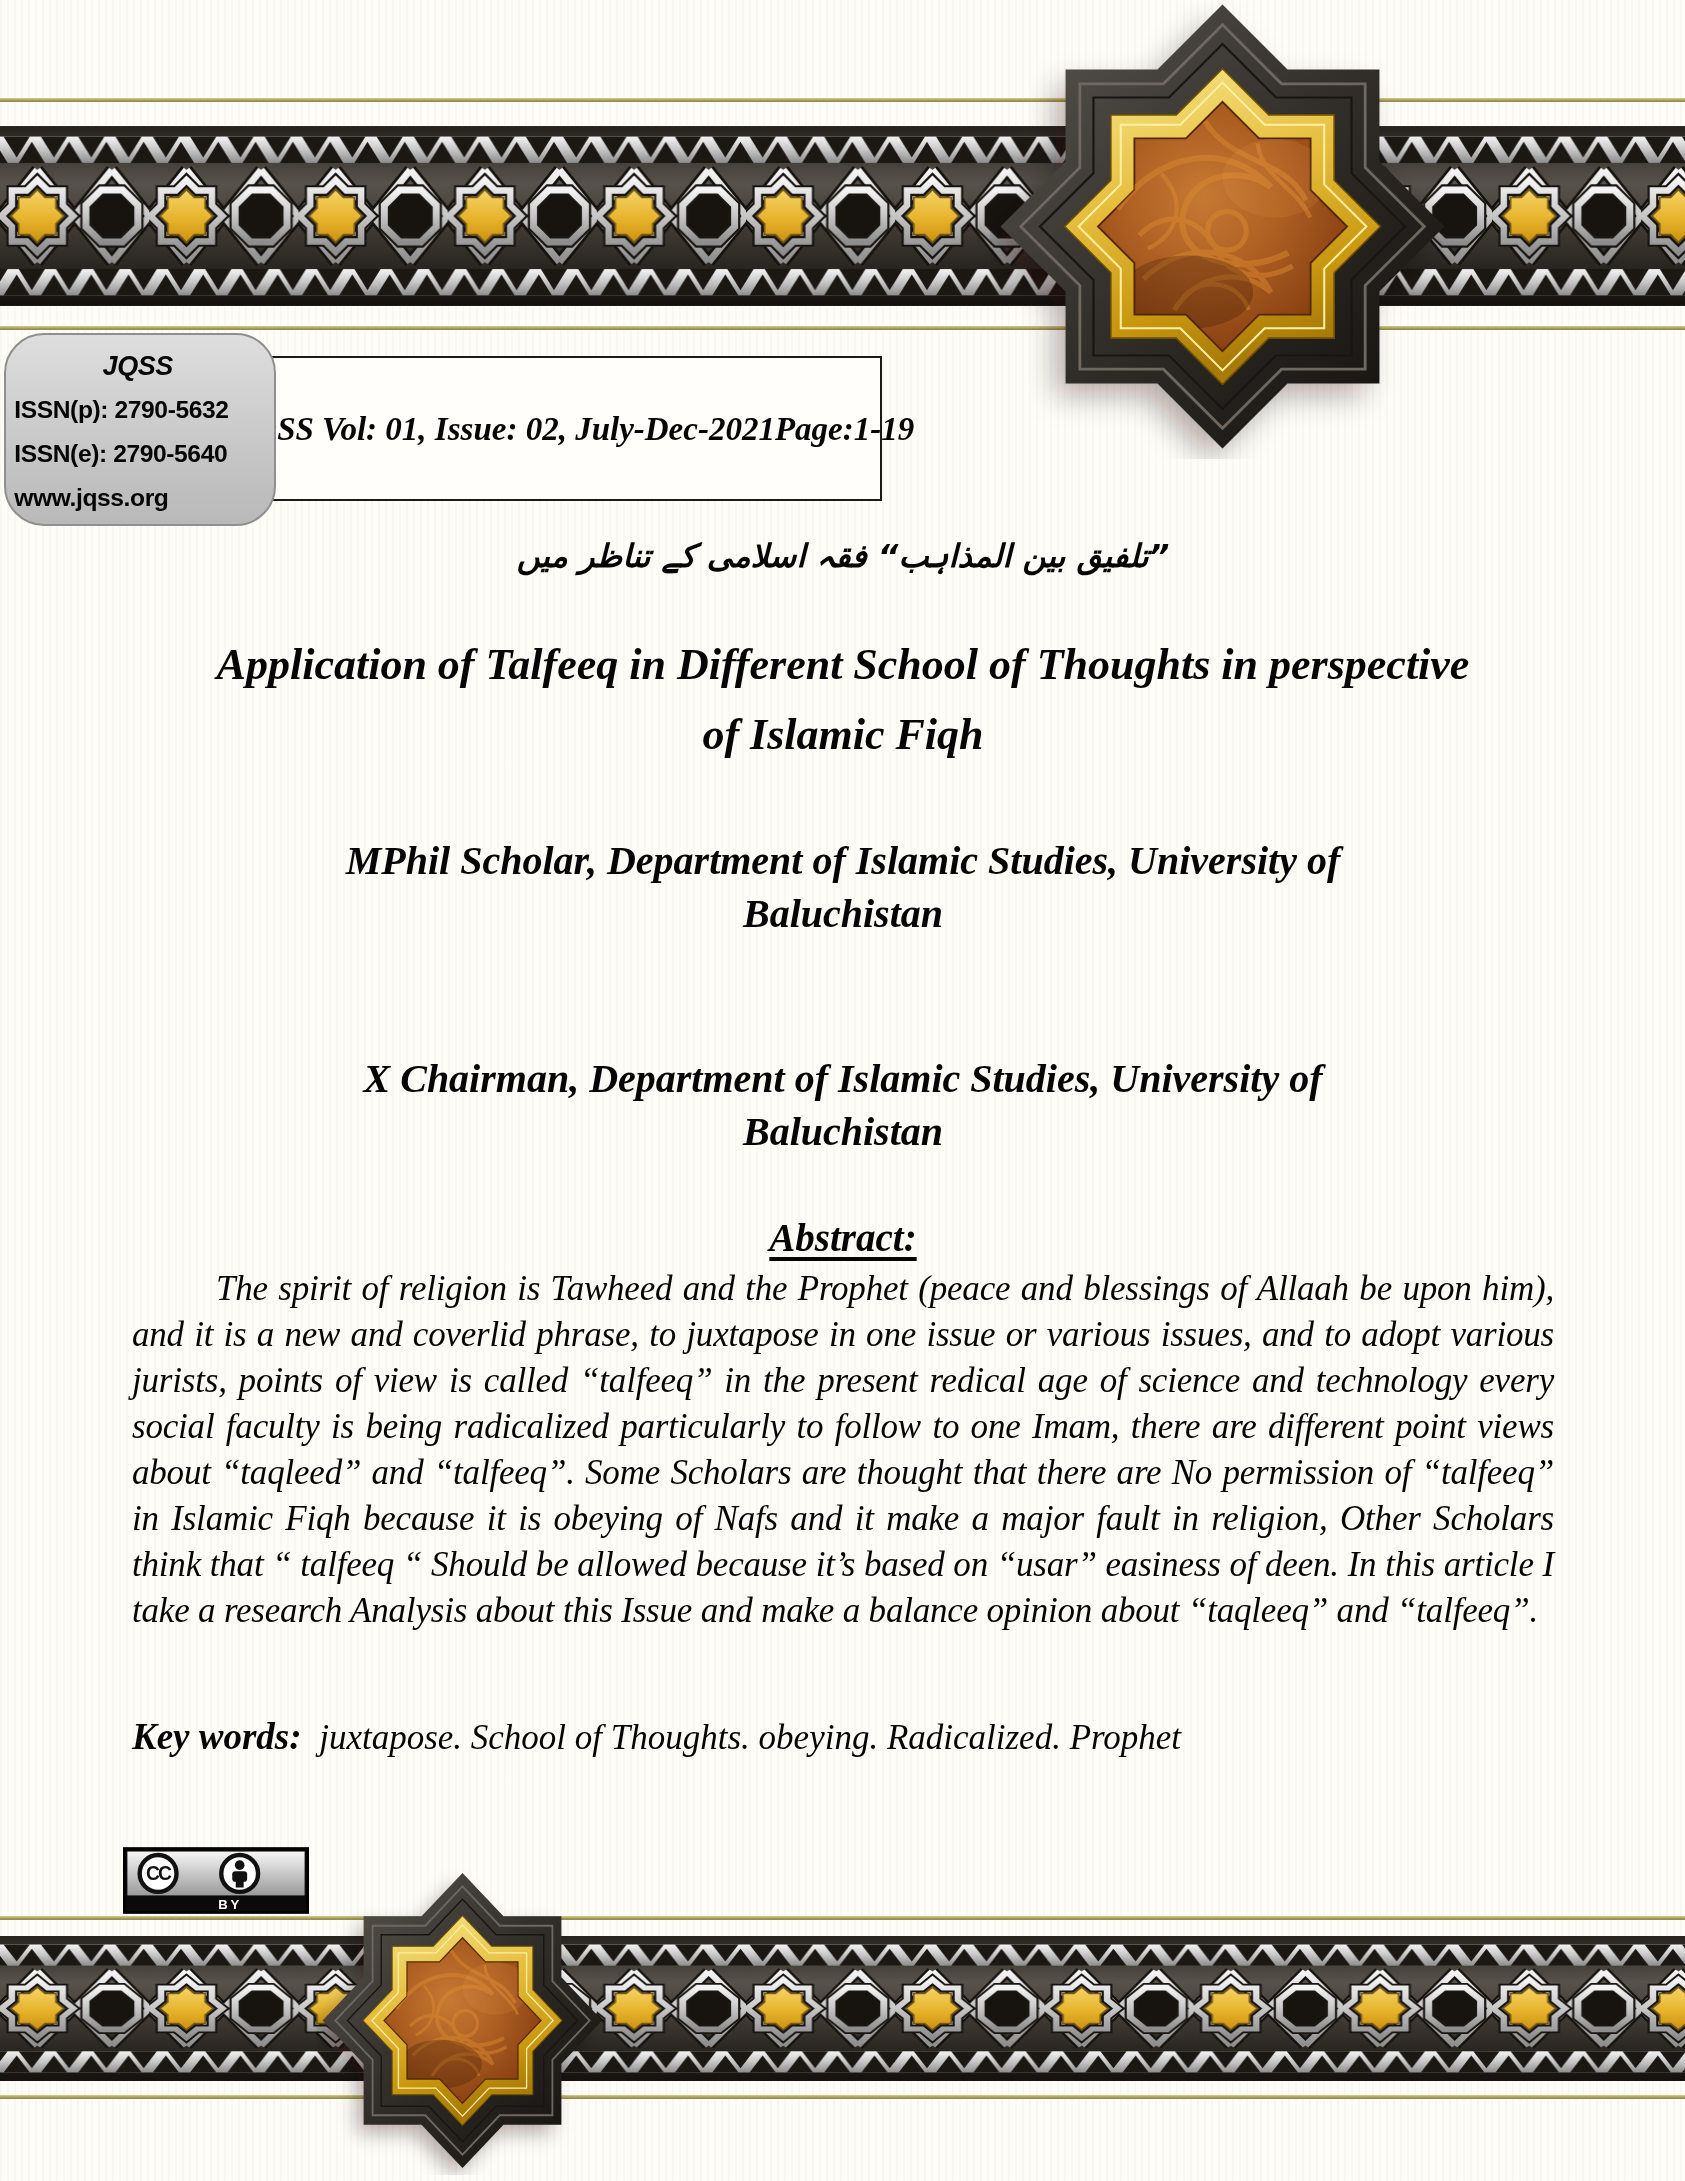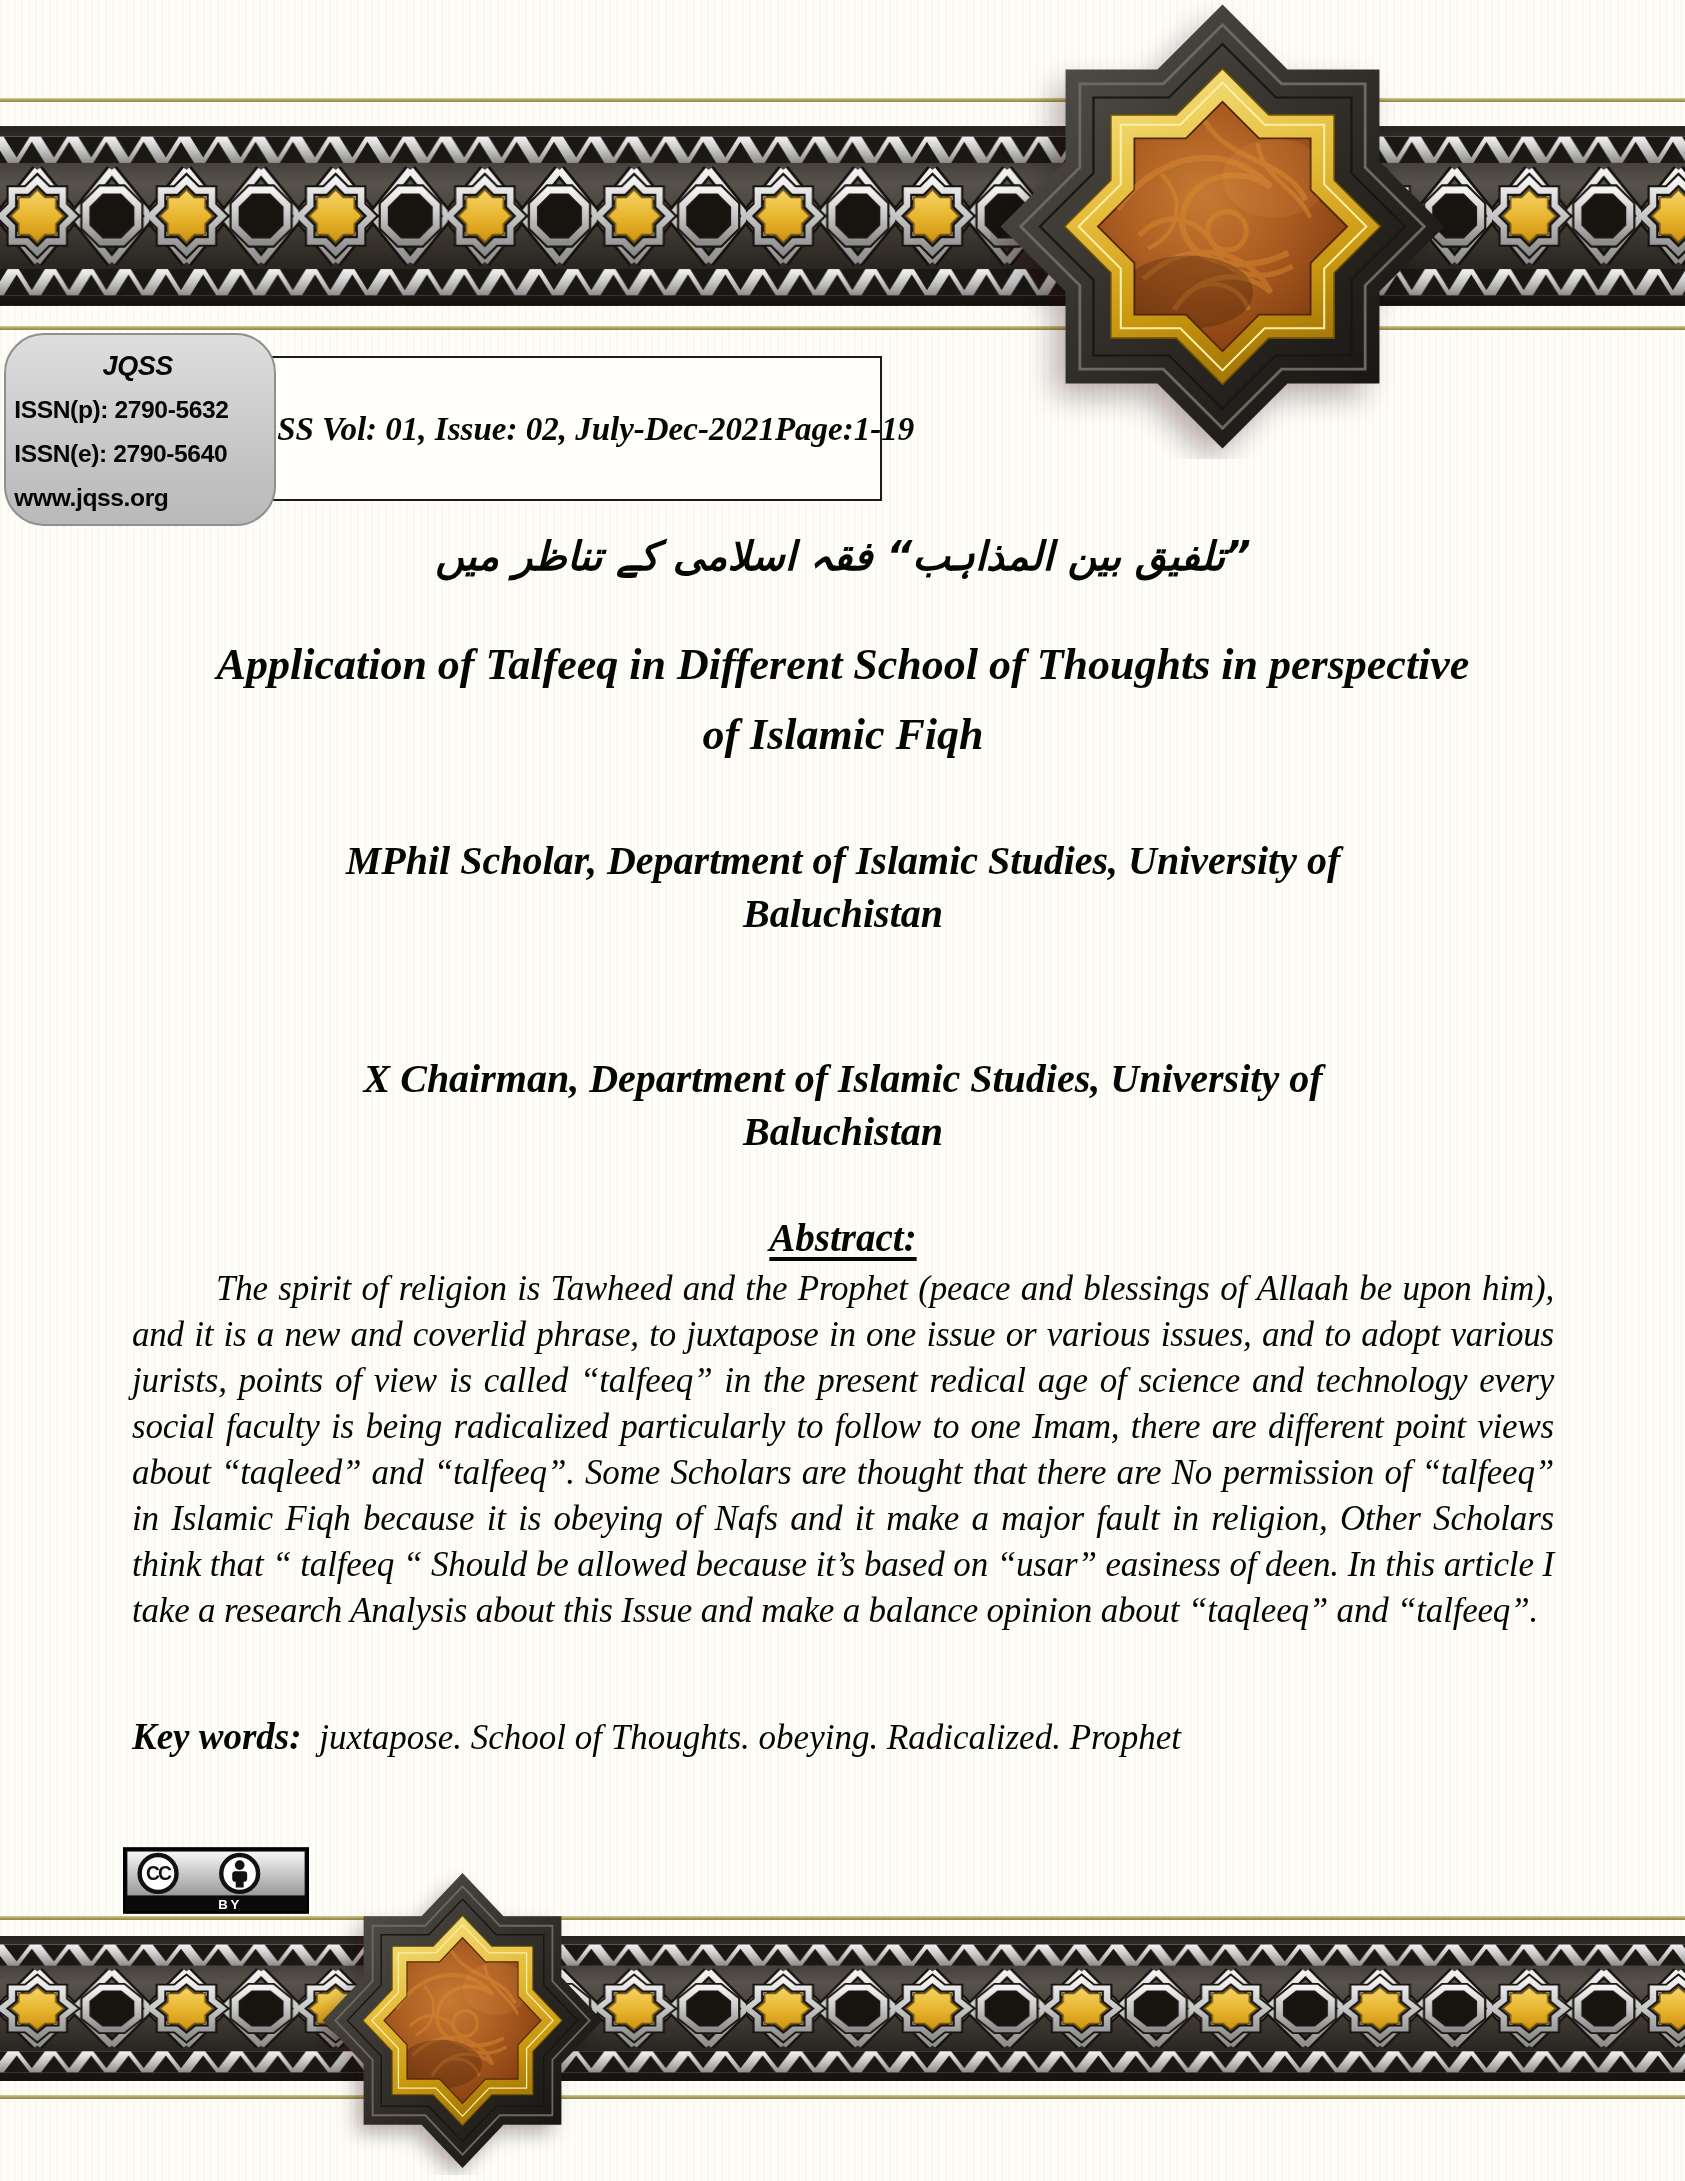--- a/index.html
+++ b/index.html
@@ -36,21 +36,21 @@
     position:absolute;left:269px;top:356px;width:613px;height:145px;box-sizing:border-box;
     background:#fffefb;border:2.6px solid #1a1a1a;z-index:5;
     display:flex;flex-direction:row;justify-content:center;align-items:center;
     font-family:"Liberation Serif",serif;font-style:italic;font-weight:700;font-size:33px;
   }
   .vol-box .vline{line-height:46px;white-space:nowrap;}
   
   .tblock{position:absolute;left:132px;width:1422px;text-align:center;
     font-family:"Liberation Serif",serif;font-style:italic;color:#050505;}
   .urdu-title{top:507px;font-family:"DejaVu Sans",sans-serif;font-weight:700;
-    font-size:40px;line-height:98px;direction:rtl;}
+    font-size:32px;line-height:98px;direction:rtl;}
   .title-en{top:630px;font-weight:700;font-size:44px;line-height:70px;}
   .title-en .tline{white-space:nowrap;}
   .author-block{font-weight:700;font-size:40px;line-height:53px;}
   .author-1{top:834px;} .author-2{top:1052px;}
   .author-block .aline{white-space:nowrap;}
   .abstract-heading{top:1215px;font-weight:700;font-size:39px;
     text-decoration:underline;text-decoration-thickness:3.5px;text-underline-offset:6.1px;}
   .abstract-par{top:1266px;text-align:justify;font-size:35px;line-height:46px;
     text-indent:84px;letter-spacing:-0.2px;}
   .keywords{top:1715px;text-align:left;font-size:35px;}

